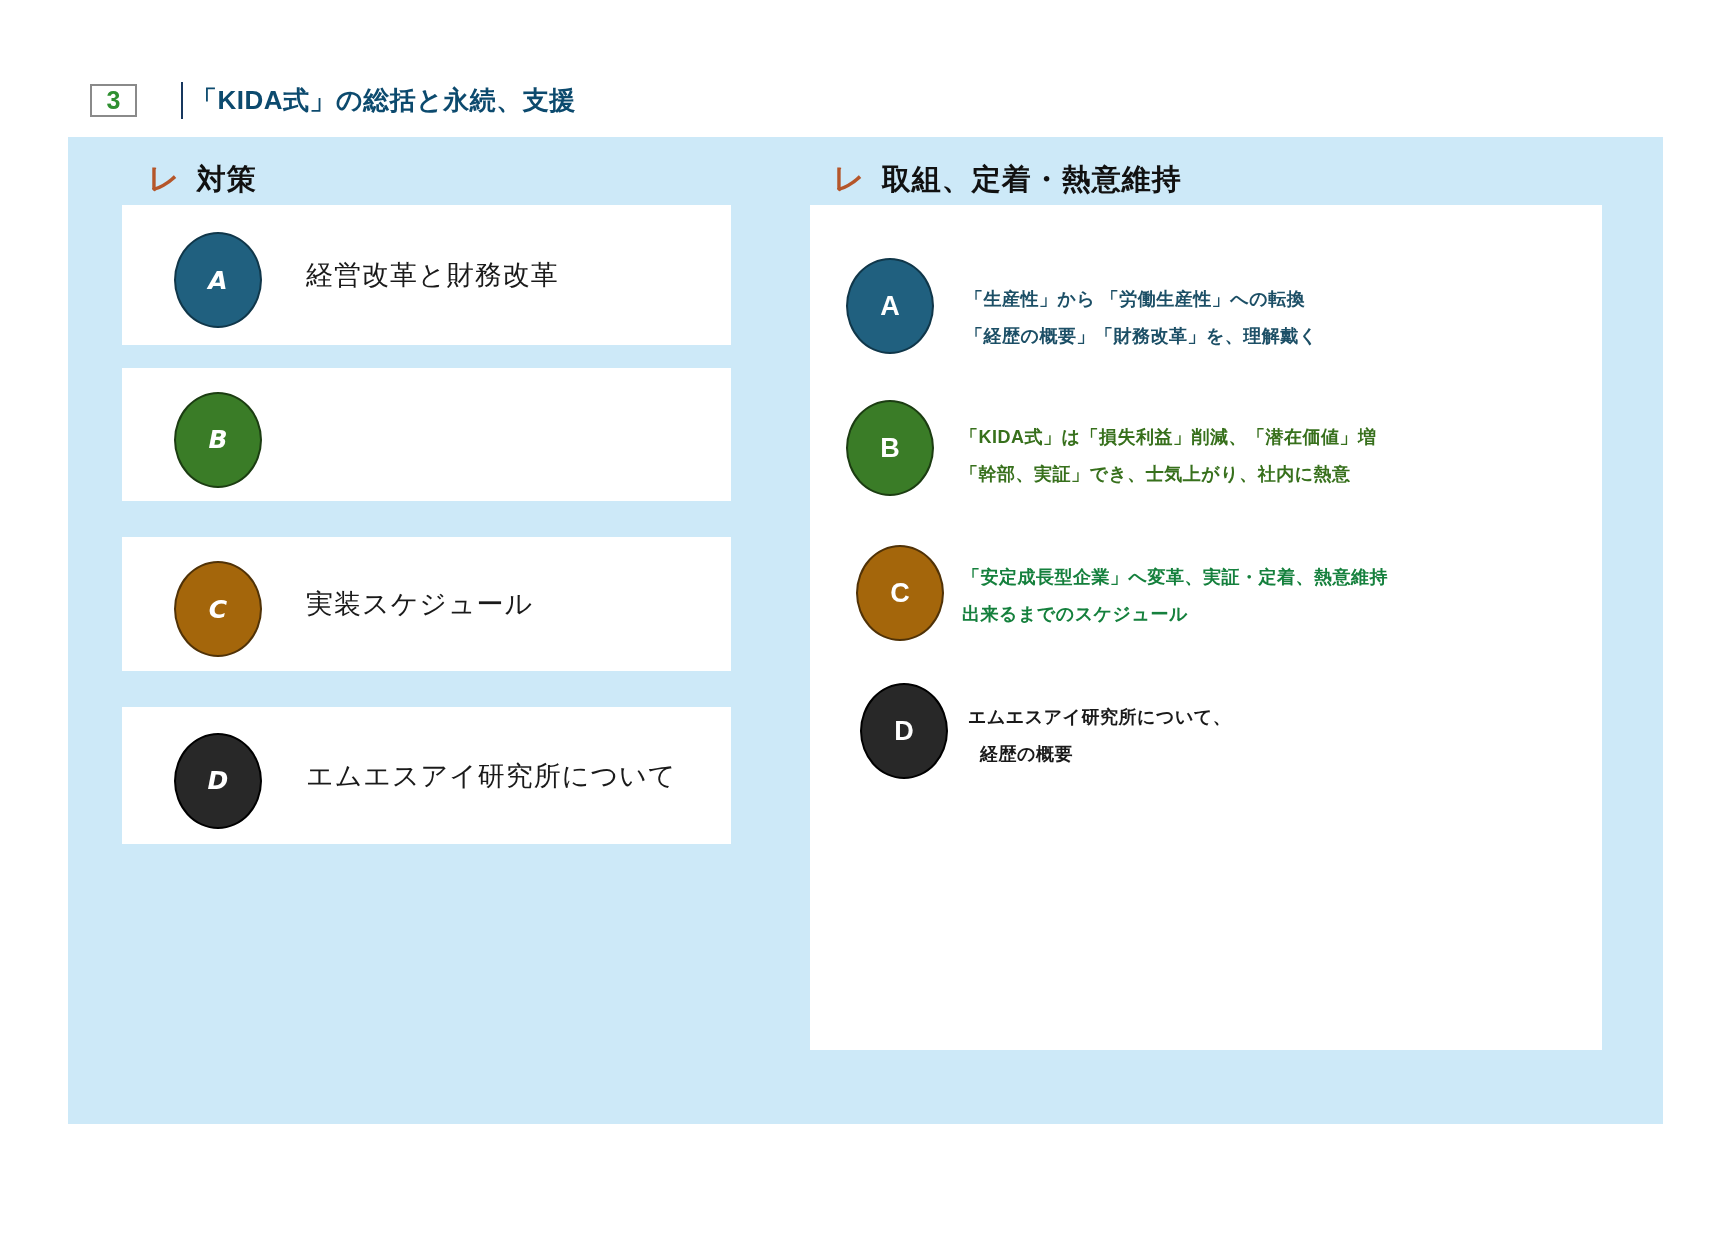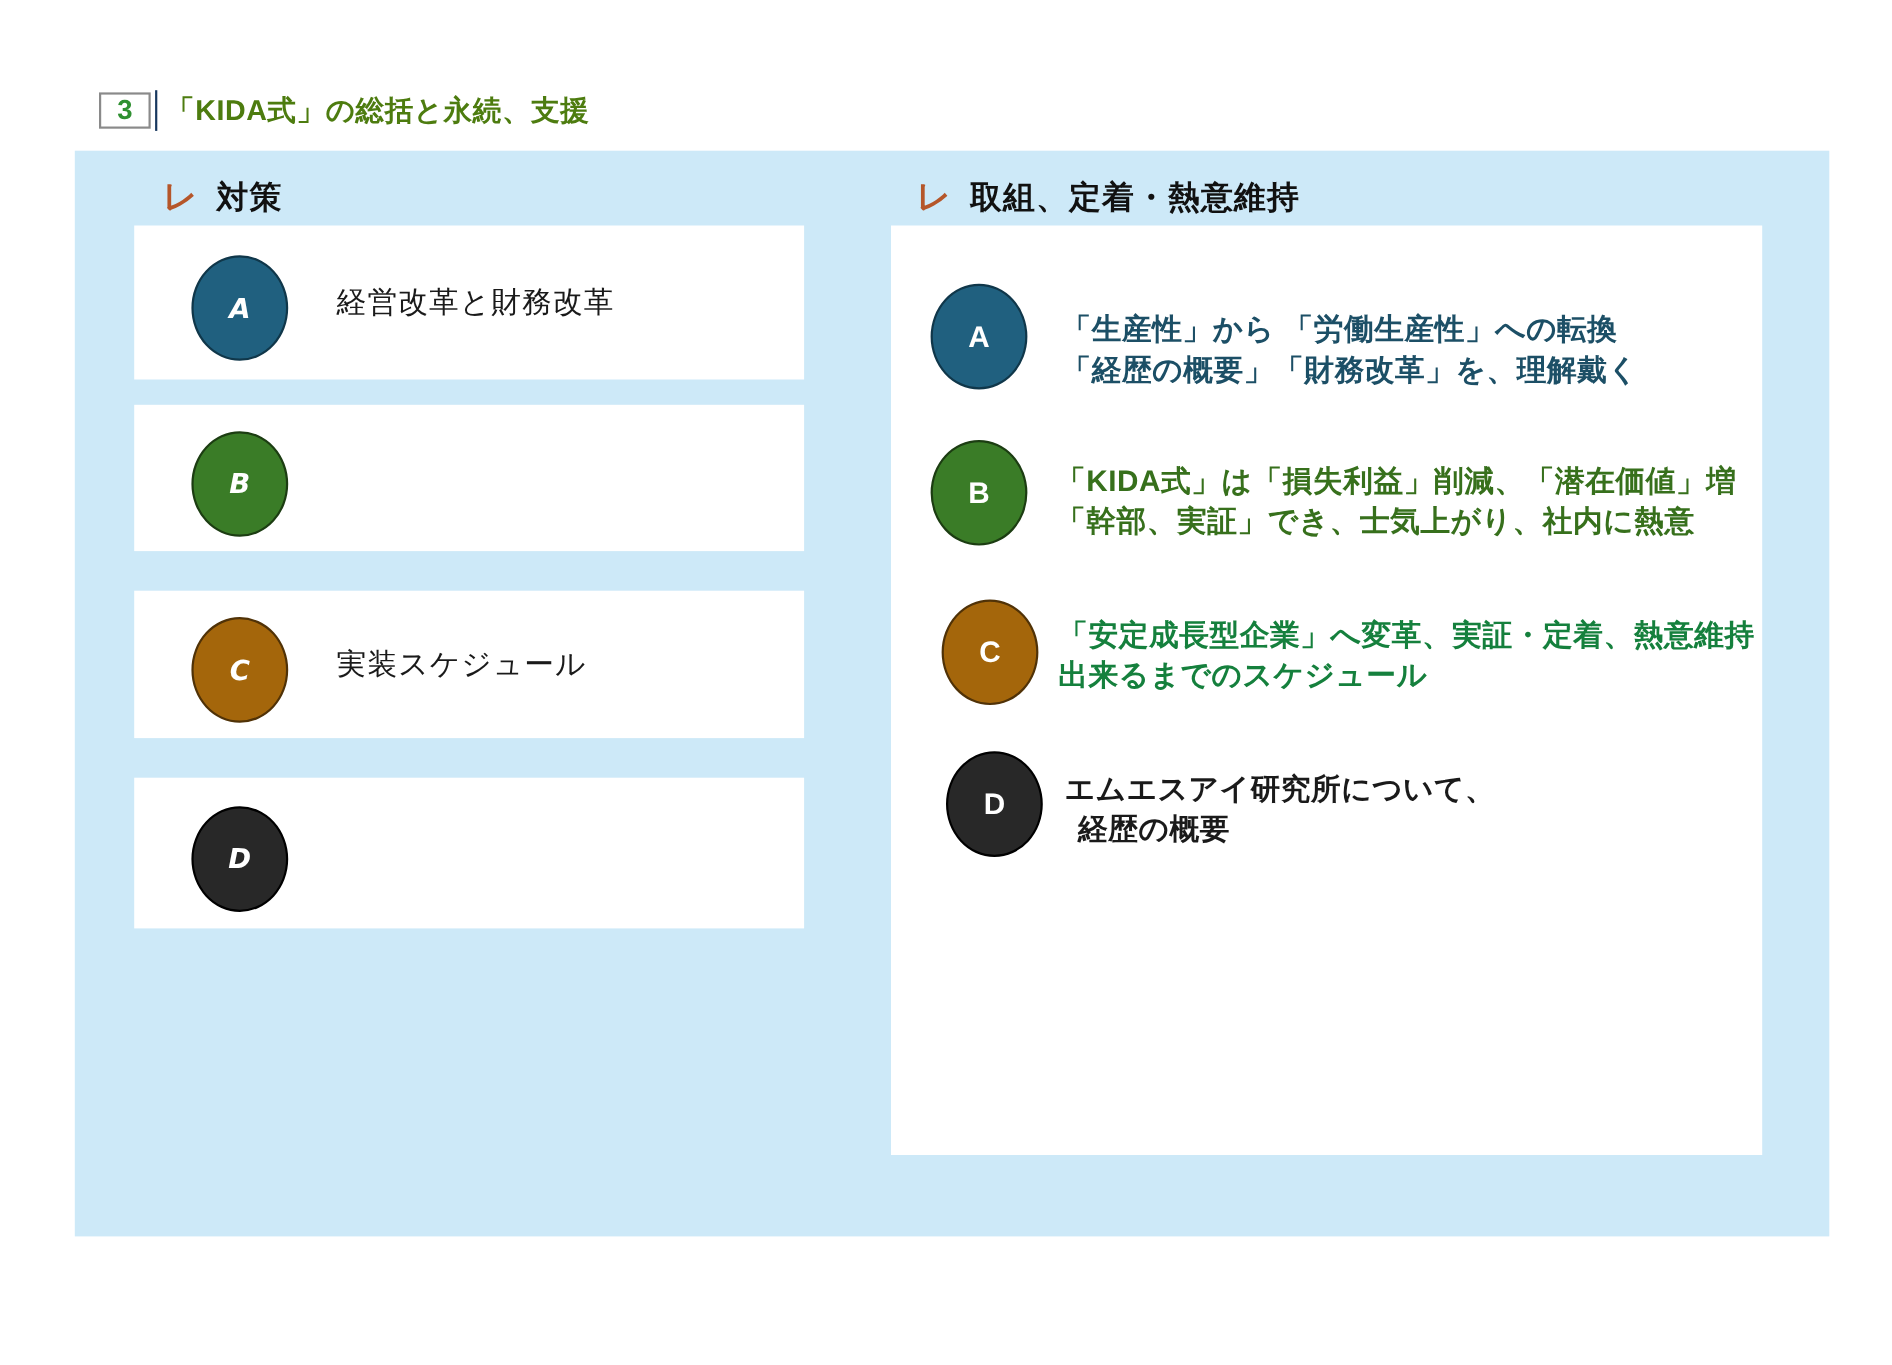--- a/index.html
+++ b/index.html
@@ -33,33 +33,33 @@
     display:flex;align-items:center;justify-content:center;flex:none;
   }
   .card .circle{margin-left:52px;transform:translateY(5px);}
   .letter{color:#ffffff;font-weight:bold;line-height:1;}
   .letter-left{font-size:25px;font-style:italic;font-family:"DejaVu Sans",sans-serif;}
   .card .label{margin-left:44px;font-size:27px;font-weight:normal;color:#1a1a1a;letter-spacing:1px;}
   
   .right-panel{position:absolute;left:810px;top:205px;width:792px;height:845px;background:#ffffff;}
   .right-circle{position:absolute;}
   .right-circle .letter{font-size:27px;font-style:normal;}
-  .right-text{position:absolute;font-size:27px;font-weight:bold;line-height:37px;letter-spacing:0.5px;white-space:nowrap;}
+  .right-text{position:absolute;font-size:18px;font-weight:bold;line-height:37px;letter-spacing:0.5px;white-space:nowrap;}
   .rline{height:37px;}
   .rline.indent{padding-left:12px;}
 </style>
 </head>
 <body>
 
 <div class="page">
 
   <div class="num-box">
     <span style="color: rgb(47, 144, 49);">3</span>
   </div>
-  <h1 class="page-title" style="color: #4d7c0f;">「KIDA式」の総括と永続、支援</h1>
+  <h1 class="page-title" style="color: #0c4a6e; margin-left: 40px;">「KIDA式」の総括と永続、支援</h1>
 
   <div class="blue-panel" style="background-color: rgb(205, 233, 248);"></div>
 
   <div class="col-heading" style="left:148px;top:160px;">
     <span class="check" style="color: rgb(181, 86, 42);">レ</span>
     <span class="heading-text">対策</span>
   </div>
   <div class="col-heading" style="left:833px;top:160px;">
     <span class="check" style="color: rgb(181, 86, 42);">レ</span>
     <span class="heading-text">取組、定着・熱意維持</span>
@@ -82,20 +82,21 @@
     <div class="circle" style="background-color: rgb(164, 102, 11); border-color: rgb(80, 50, 7);">
       <span class="letter letter-left">C</span>
     </div>
     <span class="label">実装スケジュール</span>
   </div>
 
   <div class="card" style="top:707px;height:137px;">
     <div class="circle" style="background-color: rgb(40, 40, 40); border-color: rgb(0, 0, 0);">
       <span class="letter letter-left">D</span>
     </div>
+    <span class="label">エムエスアイ研究所について</span>
   </div>
 
   <div class="right-panel">
 
     <div class="circle right-circle" style="left: 36px; top: 53px; background-color: rgb(32, 96, 127); border-color: rgb(16, 55, 74);">
       <span class="letter">A</span>
     </div>
     <div class="right-text" style="left: 155px; top: 76px; color: rgb(28, 79, 102);">
       <div class="rline">「生産性」から 「労働生産性」への転換</div>
       <div class="rline">「経歴の概要」「財務改革」を、理解戴く</div>

